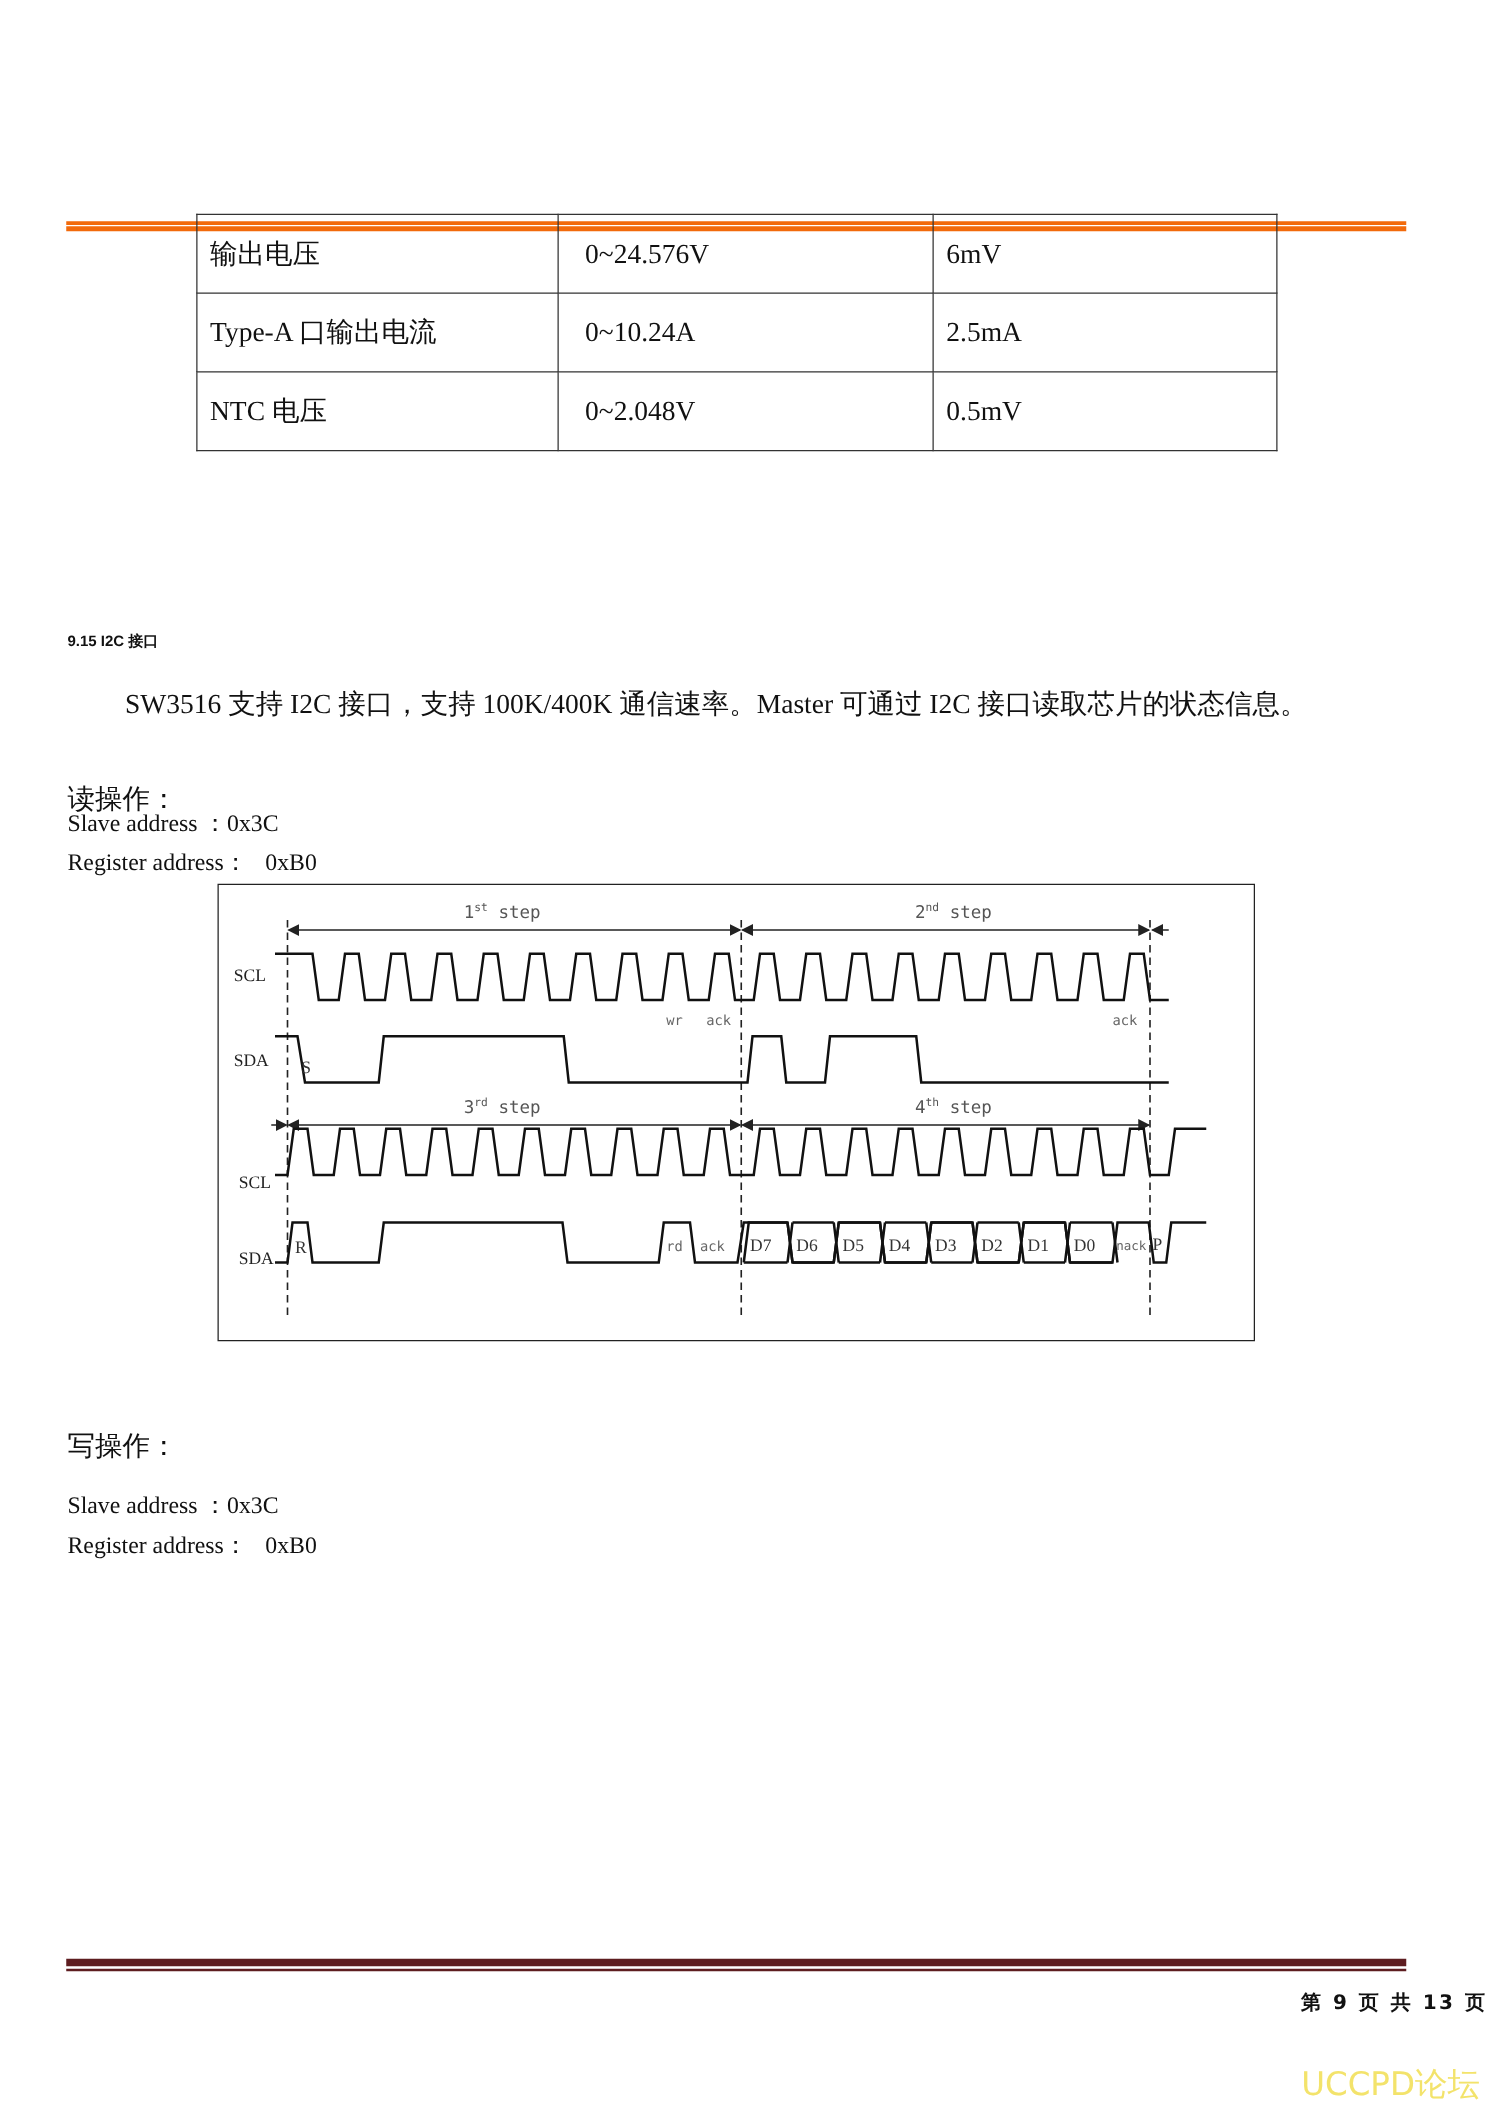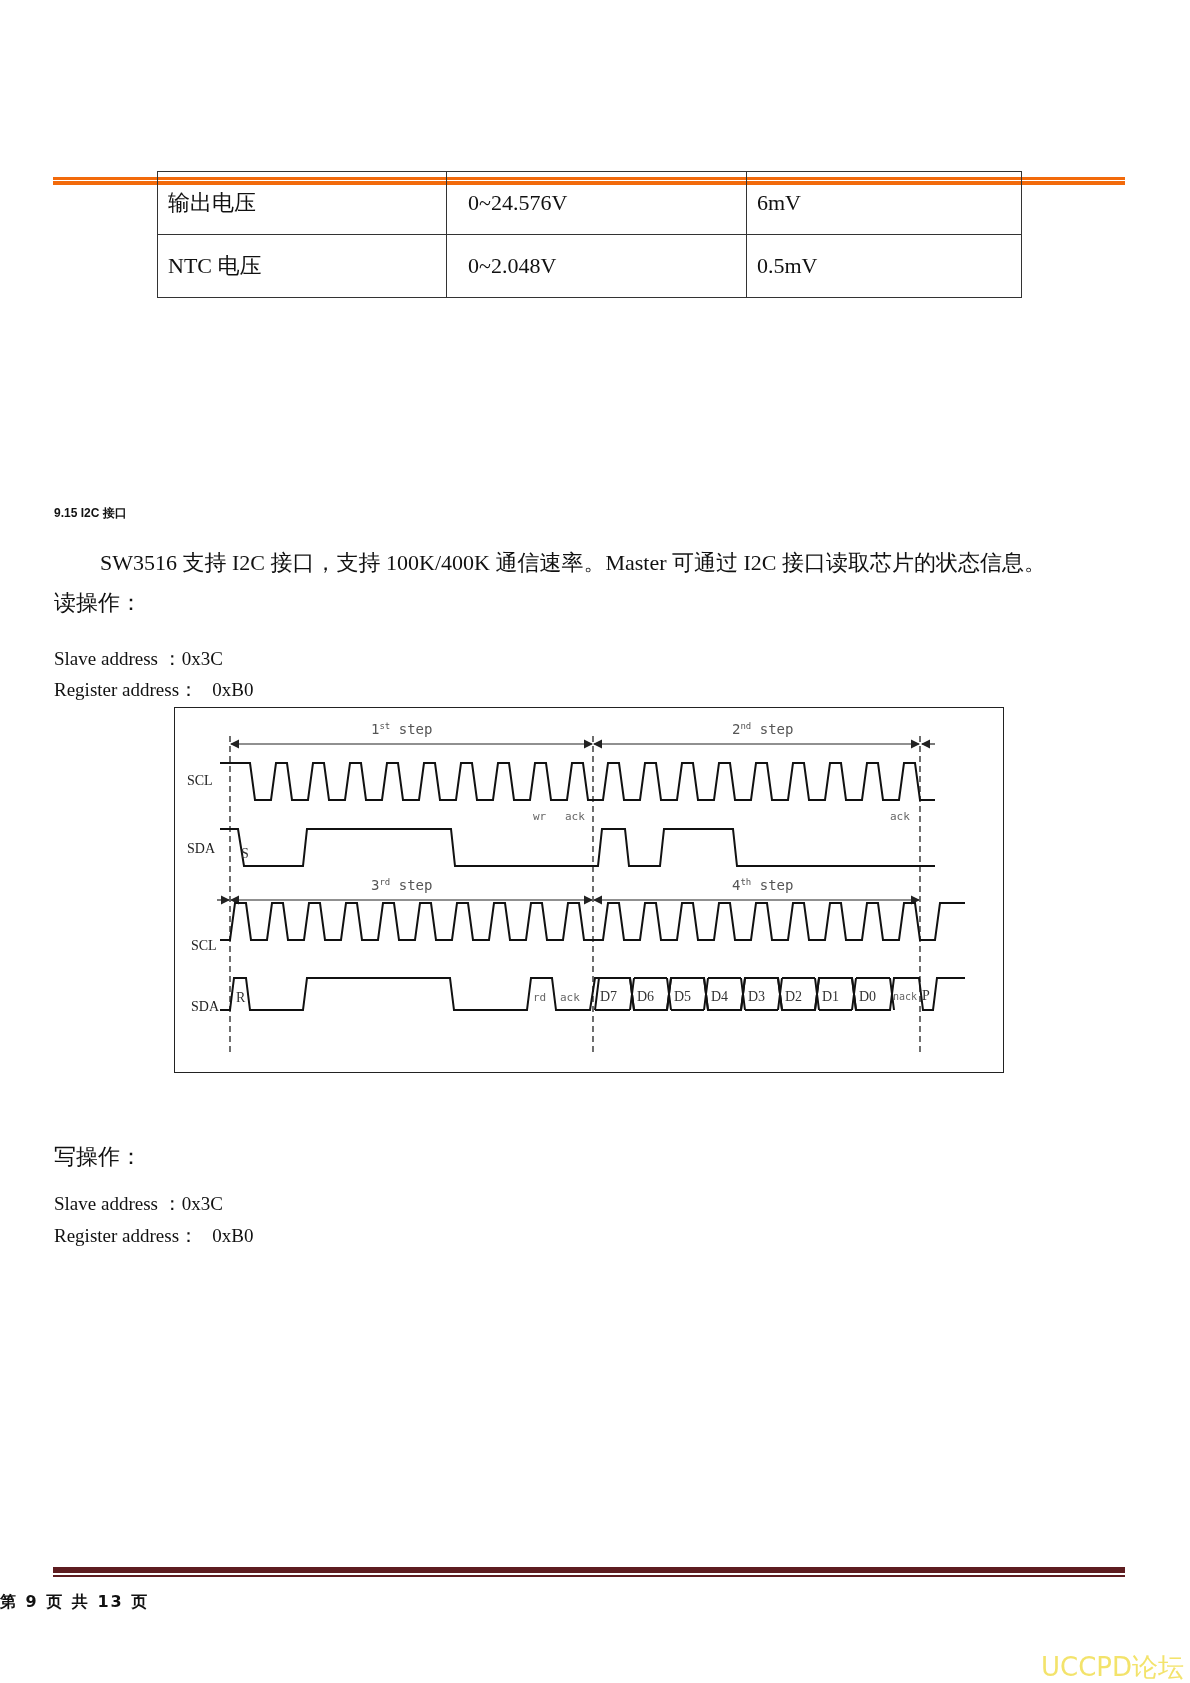--- a/index.html
+++ b/index.html
@@ -16,49 +16,54 @@
   table.spec td.c2 { width:278px;padding-left:21px; }
 
   .h2 { font-family:"Liberation Sans","DejaVu Sans",sans-serif; font-weight:bold; font-size:12px; left:54px; top:505px; }
   .para { font-size:22px; left:54px; white-space:nowrap; }
   .small { font-size:19px; left:54px; white-space:nowrap; }
 
   .diagram { left:174px; top:707px; width:830px; height:366px; border:1.5px solid #222; box-sizing:border-box; }
 
   .foot-a { left:53px; width:1072px; top:1567px; height:6px; background:#5e1d20; }
   .foot-b { left:53px; width:1072px; top:1575px; height:2px; background:#5e1d20; }
-  .page-num { left:0; width:1190px; text-align:left; top:1592px; font-size:16px; font-weight:bold;
+  .page-num { left:0; width:1190px; text-align:right; top:1592px; font-size:16px; font-weight:bold;
               font-family:"DejaVu Sans","Liberation Sans",sans-serif; letter-spacing:2px; }
   .watermark { right:6px; top:1650px; font-size:26px; color:#f3e36b;
                font-family:"DejaVu Sans","Liberation Sans",sans-serif; }
 </style>
 </head>
 <body>
 
 <div class="abs orange-rule rule-a"></div>
 <div class="abs orange-rule rule-b"></div>
 
 <table class="spec">
   <tbody>
       <tr>
     <td class="c1">输出电压</td>
     <td class="c2">0~24.576V</td>
     <td>6mV</td>
   </tr>
   <tr>
+    <td class="c1">Type-A 口输出电流</td>
+    <td class="c2">0~10.24A</td>
+    <td>2.5mA</td>
+  </tr>
+  <tr>
     <td class="c1">NTC 电压</td>
     <td class="c2">0~2.048V</td>
     <td>0.5mV</td>
   </tr>
 </tbody>
   </table>
 
 <div class="abs h2">9.15 I2C 接口</div>
 <div class="abs para" style="left:100px; top:548px;">SW3516 支持 I2C 接口，支持 100K/400K 通信速率。Master 可通过 I2C 接口读取芯片的状态信息。</div>
-<div class="abs para" style="top:588px;">读操作：</div>
+<div class="abs para" style="top:624px;">读操作：</div>
 <div class="abs small" style="top:646px;">Slave address ：0x3C</div>
 <div class="abs small" style="top:677px; white-space:pre;">Register address：   0xB0</div>
 
 <div class="abs diagram">
   <svg width="828" height="364" viewBox="0 0 828 364" xmlns="http://www.w3.org/2000/svg" style="position:absolute;left:0;top:0;" font-family="Liberation Serif, DejaVu Serif, serif">
     <defs>
       <marker id="ar" markerWidth="8" markerHeight="8" refX="7" refY="4" orient="auto">
         <path d="M0,0 L8,4 L0,8 z" fill="#222"></path>
       </marker>
       <marker id="al" markerWidth="8" markerHeight="8" refX="1" refY="4" orient="auto">

